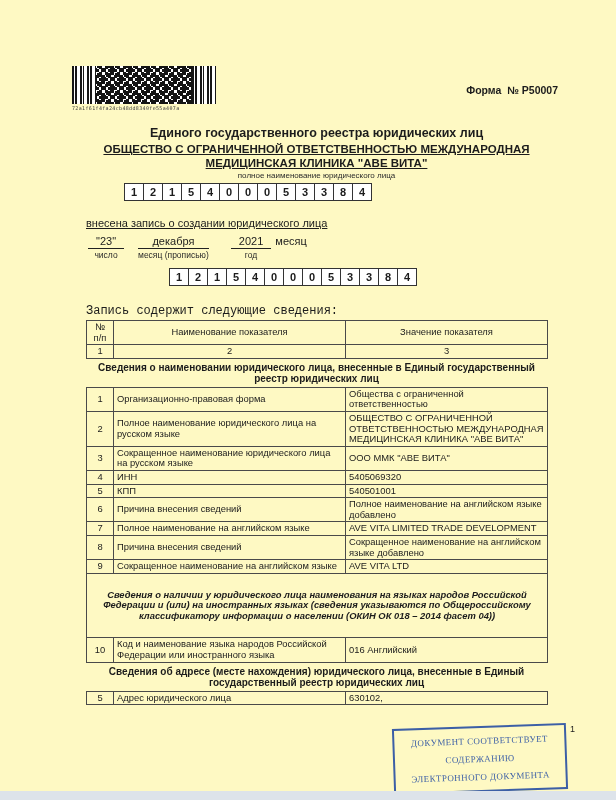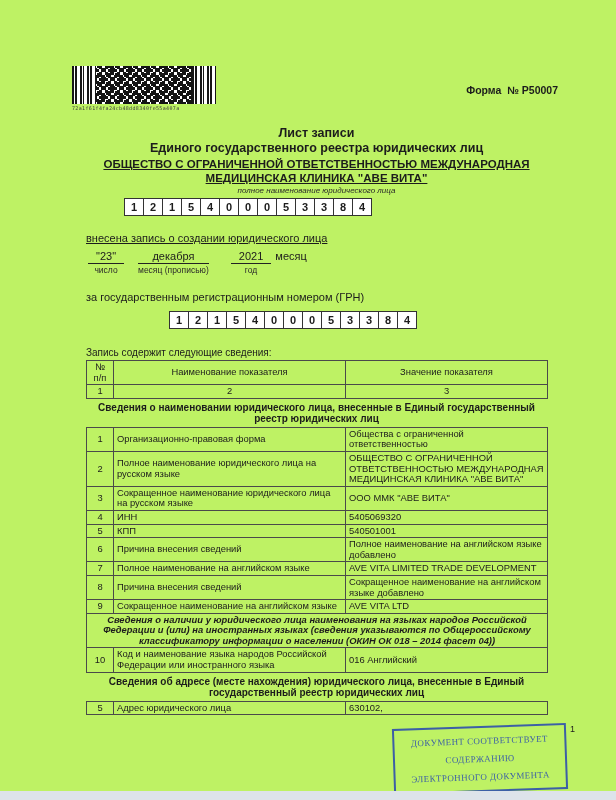--- a/index.html
+++ b/index.html
@@ -1,17 +1,17 @@
 <!DOCTYPE html>
 <html><head>
 <meta charset="utf-8">
 <style>
   html,body{margin:0;padding:0;background:#e9edf1;}
   .page{
-    position:relative; width:616px; height:800px; background:#bef264;
+    position:relative; width:616px; height:800px; background:#fef9c3;
     font-family:"Liberation Sans", sans-serif; color:#1c1c1c; overflow:hidden;
     margin:0 auto;
   }
   .bottom-strip{position:absolute;left:0;bottom:0;width:100%;height:9px;background:#dde3ea;}
 
   
   .barcode-wrap{position:absolute;left:72px;top:66px;width:144px;}
   .barcode{
     position:relative;width:144px;height:38px;
     background:repeating-linear-gradient(90deg,#161616 0 2px,#fff 2px 3px,#161616 3px 5px,#fff 5px 8px,#161616 8px 10px,#fff 10px 11px,#161616 11px 12px,#fff 12px 15px);
@@ -28,48 +28,48 @@
   }
 
   .form-label{position:absolute;top:84px;right:58px;font-size:10.5px;font-weight:bold;white-space:pre;}
 
   
   .content{position:absolute;left:86px;top:0;width:461px;}
   .doc-title{margin-top:126px;text-align:center;font-weight:bold;font-size:12.5px;line-height:15px;}
   .intro{margin-top:8px;font-size:11px;line-height:15px;}
   .intro .indent{display:inline-block;width:42px;}
   .company{margin-top:1px;text-align:center;font-weight:bold;font-size:11.5px;line-height:14px;text-decoration:underline;}
-  .small-caption{text-align:center;font-style:italic;font-size:8px;color:#2a2a2a;margin-top:1px;}
+  .small-caption{text-align:center;font-size:8px;color:#2a2a2a;margin-top:1px;}
   .field-label{margin-top:12px;font-size:11px;}
   .digit-row{display:flex;margin-top:3px;}
   .digit-row .cell{
     width:18px;height:16px;border:1px solid #333;margin-left:-1px;
     display:flex;align-items:center;justify-content:center;
     font-size:11px;font-weight:bold;background:#fff;
   }
   .digit-row.ogrn{margin-left:39px;}
   .digit-row.grn{margin-left:84px;margin-top:8px;}
   .statement{margin-top:16px;font-size:11px;font-weight:normal;text-decoration:underline;}
 
   .date-row{display:flex;margin-top:6px;align-items:flex-start;font-size:11px;margin-left:2px;}
   .date-seg{text-align:center;}
   .date-seg .val{display:block;border-bottom:1px solid #222;padding:0 8px 1px 8px;}
   .date-seg .lbl{display:block;font-size:8.5px;margin-top:1px;color:#2a2a2a;}
   .date-gap1{width:14px;} .date-gap2{width:22px;}
   .year-suffix{margin-left:4px;padding-top:0;}
 
-  .table-intro{margin-top:18px;font-size:10px;}
+  .table-intro{margin-top:18px;font-size:12px;font-family:Liberation Mono, monospace;}
 
   table{border-collapse:collapse;width:461px;margin-top:2px;table-layout:fixed;}
   td,th{border:1px solid #4a4a4a;font-size:9.4px;line-height:10.6px;padding:1px 3px;vertical-align:middle;font-weight:normal;text-align:left;word-wrap:break-word;}
   col.c-num{width:27px;} col.c-name{width:232px;} col.c-val{width:202px;}
   .hdr-tbl th{text-align:center;}
   .num-cell{text-align:center;padding:1px 1px;}
   .idx-row td{text-align:center;}
-  tr.section-row td{font-weight:bold;font-style:italic;text-align:center;padding:1px 4px;}
+  tr.section-row td{font-weight:bold;font-style:italic;text-align:center;padding:16px 4px;}
 
   .section-title{margin-top:3px;text-align:center;font-weight:bold;font-size:10px;line-height:11.5px;}
 
   
   .stamp{
     position:absolute;left:393px;top:726px;width:170px;height:62px;
     border:2.5px solid #3c5fa6;transform:rotate(-2deg);
     display:flex;flex-direction:column;justify-content:space-evenly;
     text-align:center;color:#3c5fa6;
     font-family:"Liberation Serif", serif;font-size:9px;letter-spacing:.4px;
@@ -87,21 +87,20 @@
       <div class="barcode-noise"></div>
     </div>
     <div class="barcode-caption">72a1f61f4fa24cb48dd8340fe55a407a</div>
   </div>
 
   <div class="form-label">Форма  № Р50007</div>
 
   <div class="content">
 
     <div class="doc-title">
-      <div>Лист записи</div>
       <div>Единого государственного реестра юридических лиц</div>
     </div>
 
 
     <div class="company">ОБЩЕСТВО С ОГРАНИЧЕННОЙ ОТВЕТСТВЕННОСТЬЮ МЕЖДУНАРОДНАЯ МЕДИЦИНСКАЯ КЛИНИКА "АВЕ ВИТА"</div>
     <div class="small-caption">полное наименование юридического лица</div>
 
     <div class="digit-row ogrn">
         <span class="cell">1</span>
         <span class="cell">2</span>
@@ -131,21 +130,20 @@
         <span class="lbl">месяц (прописью)</span>
       </div>
       <div class="date-gap2"></div>
       <div class="date-seg">
         <span class="val">2021</span>
         <span class="lbl">год</span>
       </div>
       <div class="year-suffix">месяц</div>
     </div>
 
-    <div class="field-label" style="margin-top:16px;">за государственным регистрационным номером (ГРН)</div>
     <div class="digit-row grn">
         <span class="cell">1</span>
         <span class="cell">2</span>
         <span class="cell">1</span>
         <span class="cell">5</span>
         <span class="cell">4</span>
         <span class="cell">0</span>
         <span class="cell">0</span>
         <span class="cell">0</span>
         <span class="cell">5</span>

